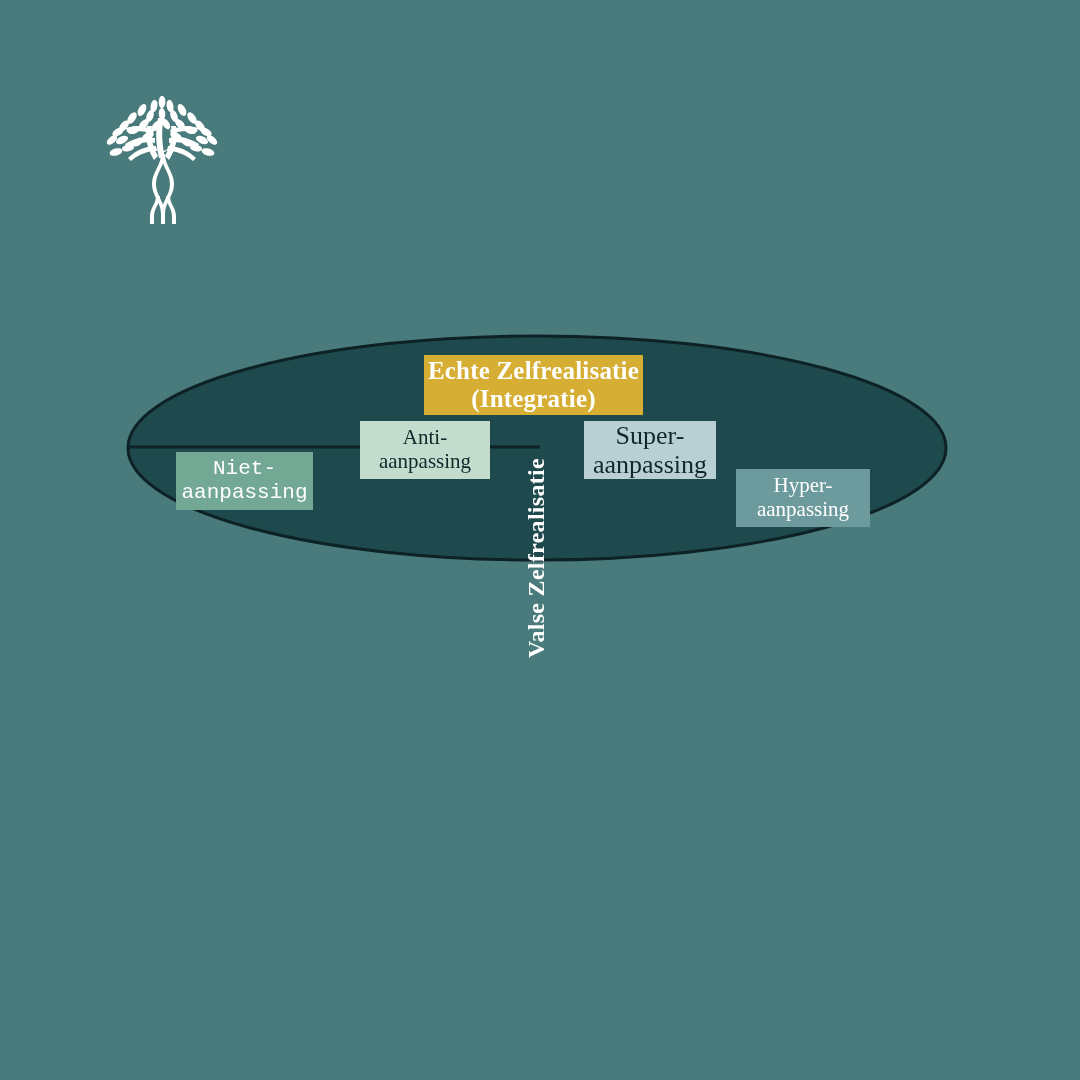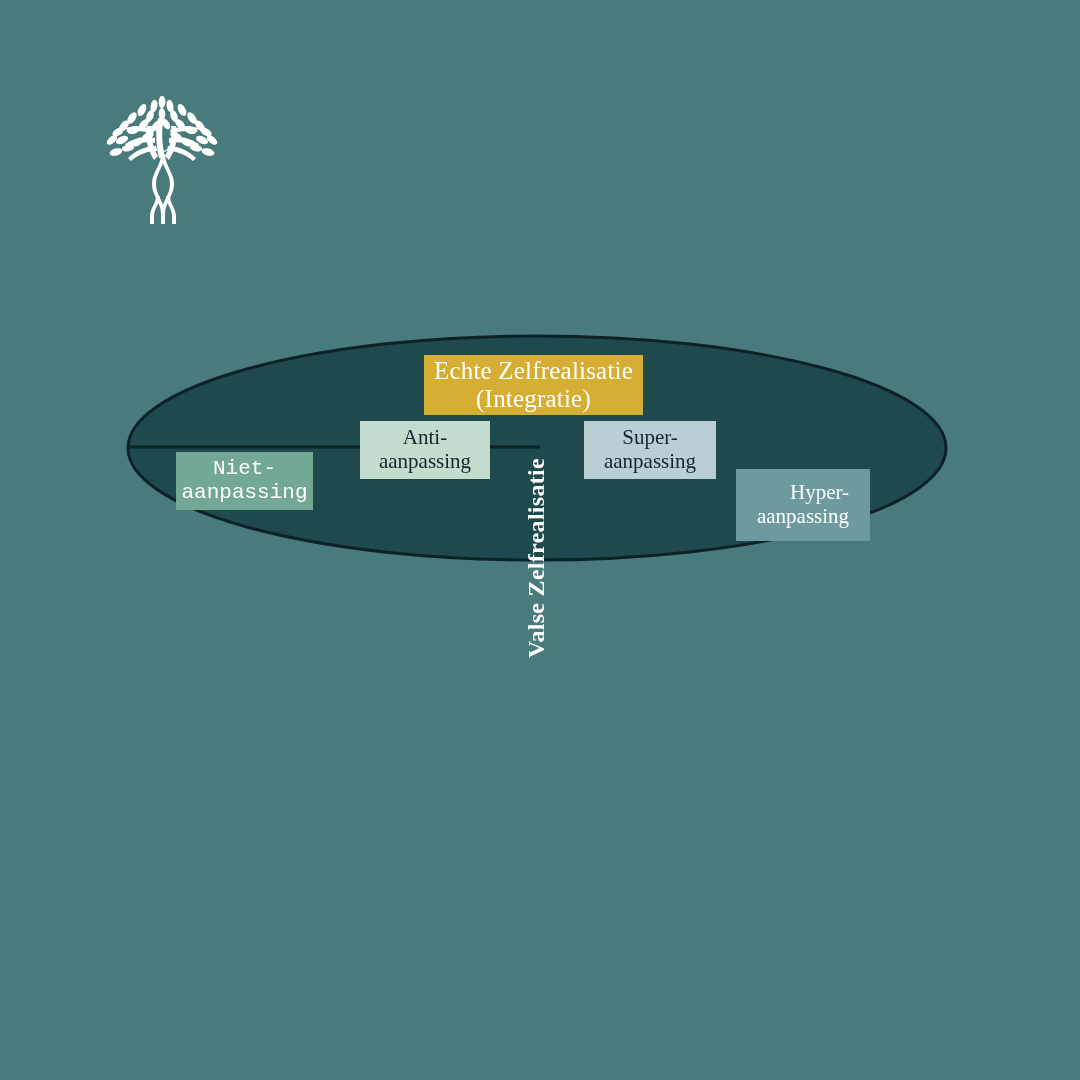--- a/index.html
+++ b/index.html
@@ -54,21 +54,21 @@
     white-space: pre-line;
   }
 
   #node-echte {
     left: 424px;
     top: 355px;
     width: 219px;
     height: 60px;
     background: #d6ae34;
     color: #ffffff;
-    font-weight: normal;
+    font-weight: bold;
     font-size: 25px;
     letter-spacing: 0.2px;
   }
 
   #node-niet {
     left: 176px;
     top: 452px;
     width: 137px;
     height: 58px;
     background: #73a894;
@@ -87,32 +87,31 @@
     font-size: 21px;
   }
 
   #node-super {
     left: 584px;
     top: 421px;
     width: 132px;
     height: 58px;
     background: #b9cfd4;
     color: #11282b;
-    font-size: 21px;
+    font-size: 26px;
   }
 
   #node-hyper {
     left: 736px;
     top: 469px;
     width: 134px;
-    height: 72px;
+    height: 58px;
     background: #6d9b9d;
     color: #ffffff;
     font-size: 21px;
-    text-align: right;
   }
 
   
   #axis-label-vertical {
     position: absolute;
     left: 536px;
     top: 558px;
     width: 220px;
     height: 30px;
     transform: translate(-50%, -50%) rotate(-90deg);

